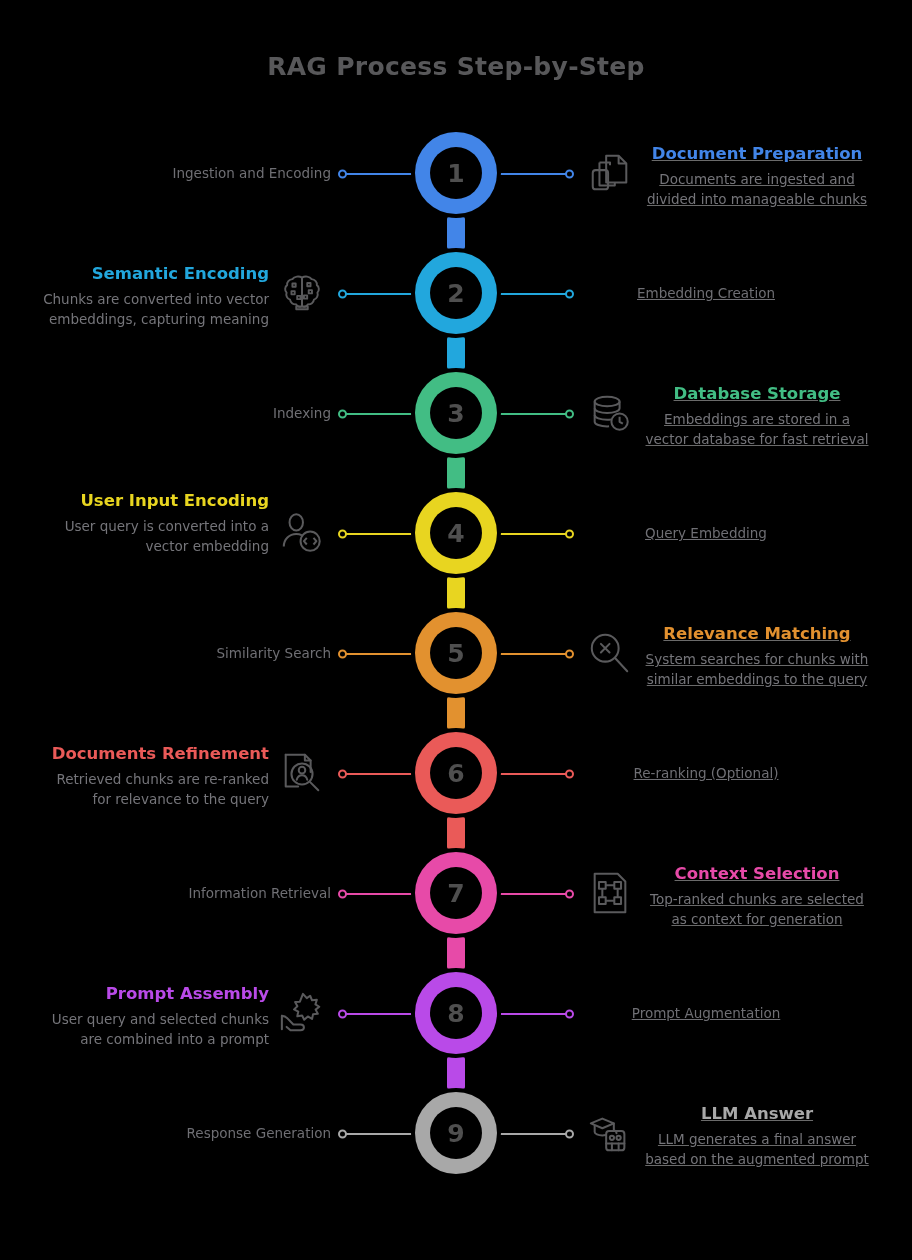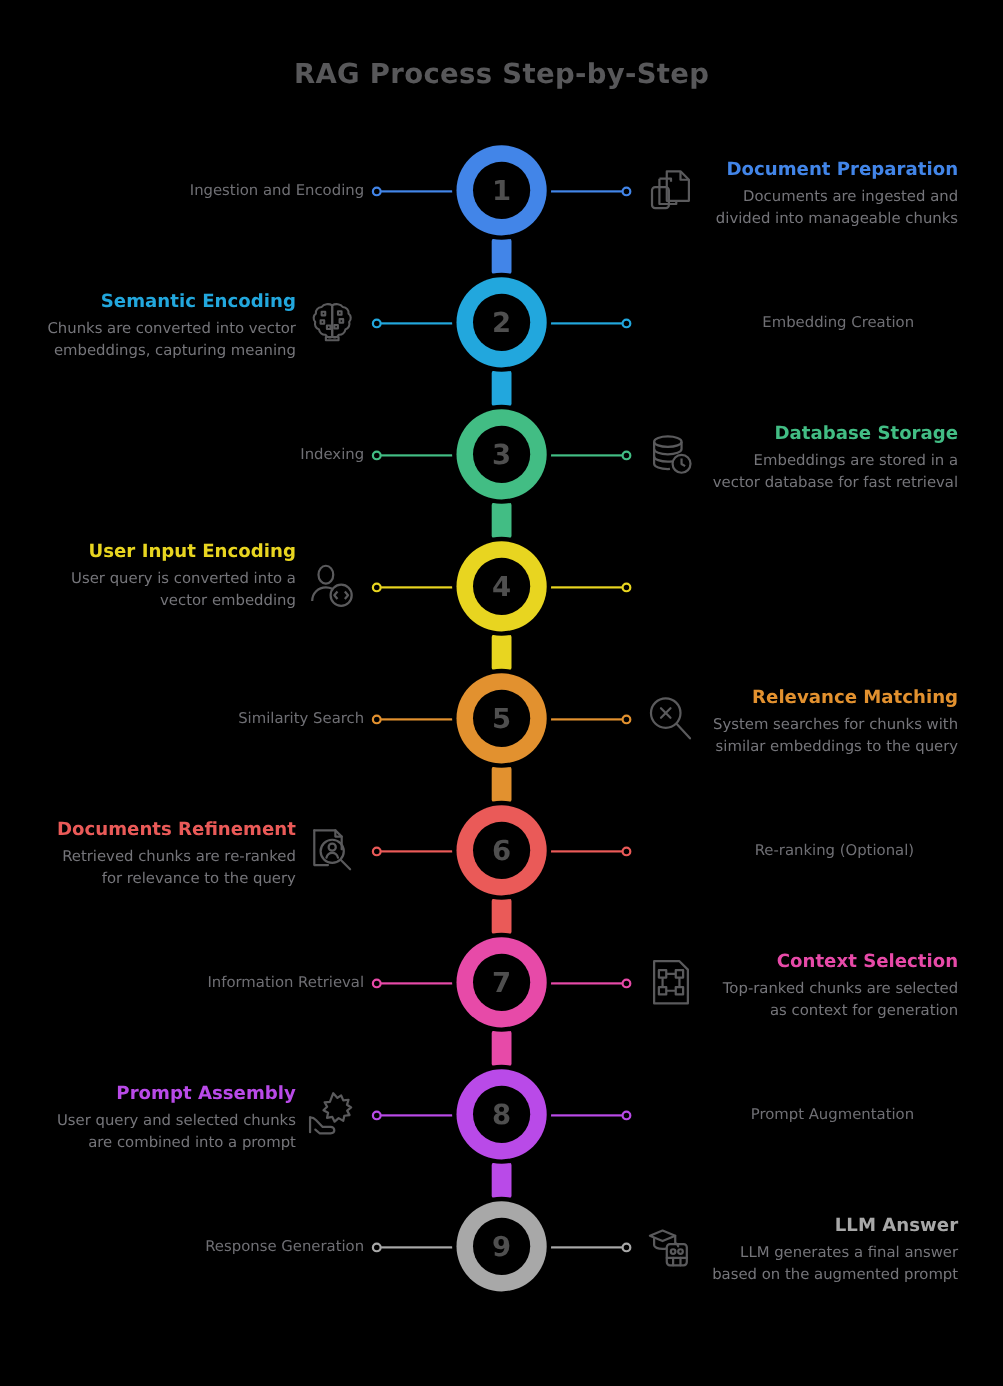--- a/index.html
+++ b/index.html
@@ -43,21 +43,21 @@
     position:absolute; top:50%; transform:translateY(-50%);
     width:9px; height:9px; border-radius:50%;
     background:#000; border:2px solid currentColor;
   }
   .conn.left  .dot { left:-5px; }
   .conn.right .dot { right:-5px; }
 
   
   .txt { position:absolute; }
   .txt.r { text-align:right; }
-  .txt.l { text-align:right; }
+  .txt.l { text-align:center;text-decoration:underline; }
   .heading { font-size:16.5px; font-weight:bold; line-height:1.3; }
   .desc { font-size:13.5px; line-height:1.42; color:#75757a; margin-top:6px; }
   .simple { font-size:13.5px; color:#6f6f74; line-height:1.4; }
 
   .ico { position:absolute; color:#5a5a5c; }
   .ico svg { display:block; }
 </style>
 </head>
 <body>
 
@@ -160,20 +160,21 @@
         <path d="M5 38c0-7.5 5.8-13 13-13 2.2 0 4.2.5 6 1.4"></path>
         <circle cx="32.5" cy="32.5" r="10"></circle>
         <path d="M29 29l-3 3.5 3 3.5"></path>
         <path d="M36 29l3 3.5-3 3.5"></path>
       </svg>
     </div>
     <div class="txt r" style="top: 490px; width: 228px; left: 41px;">
       <div class="heading" style="color: rgb(232, 213, 32);">User Input Encoding</div>
       <div class="desc">User query is converted into a vector embedding</div>
     </div>
+    <div class="txt simple l" style="top: 524px; width: 250px; left: 581px;">Query Embedding</div>
     <div class="node" style="top: 653px; background: rgb(226, 145, 47);">
       <div class="inner">5</div>
     </div>
     <div class="conn left" style="left: 343px; width: 72px; top: 653px; background: rgb(226, 145, 47); color: rgb(226, 145, 47);">
       <div class="dot"></div>
     </div>
     <div class="conn right" style="left: 497px; width: 72px; top: 653px; background: rgb(226, 145, 47); color: rgb(226, 145, 47);">
       <div class="dot"></div>
     </div>
     <div class="ico" style="top: 630px; left: 587px;">

